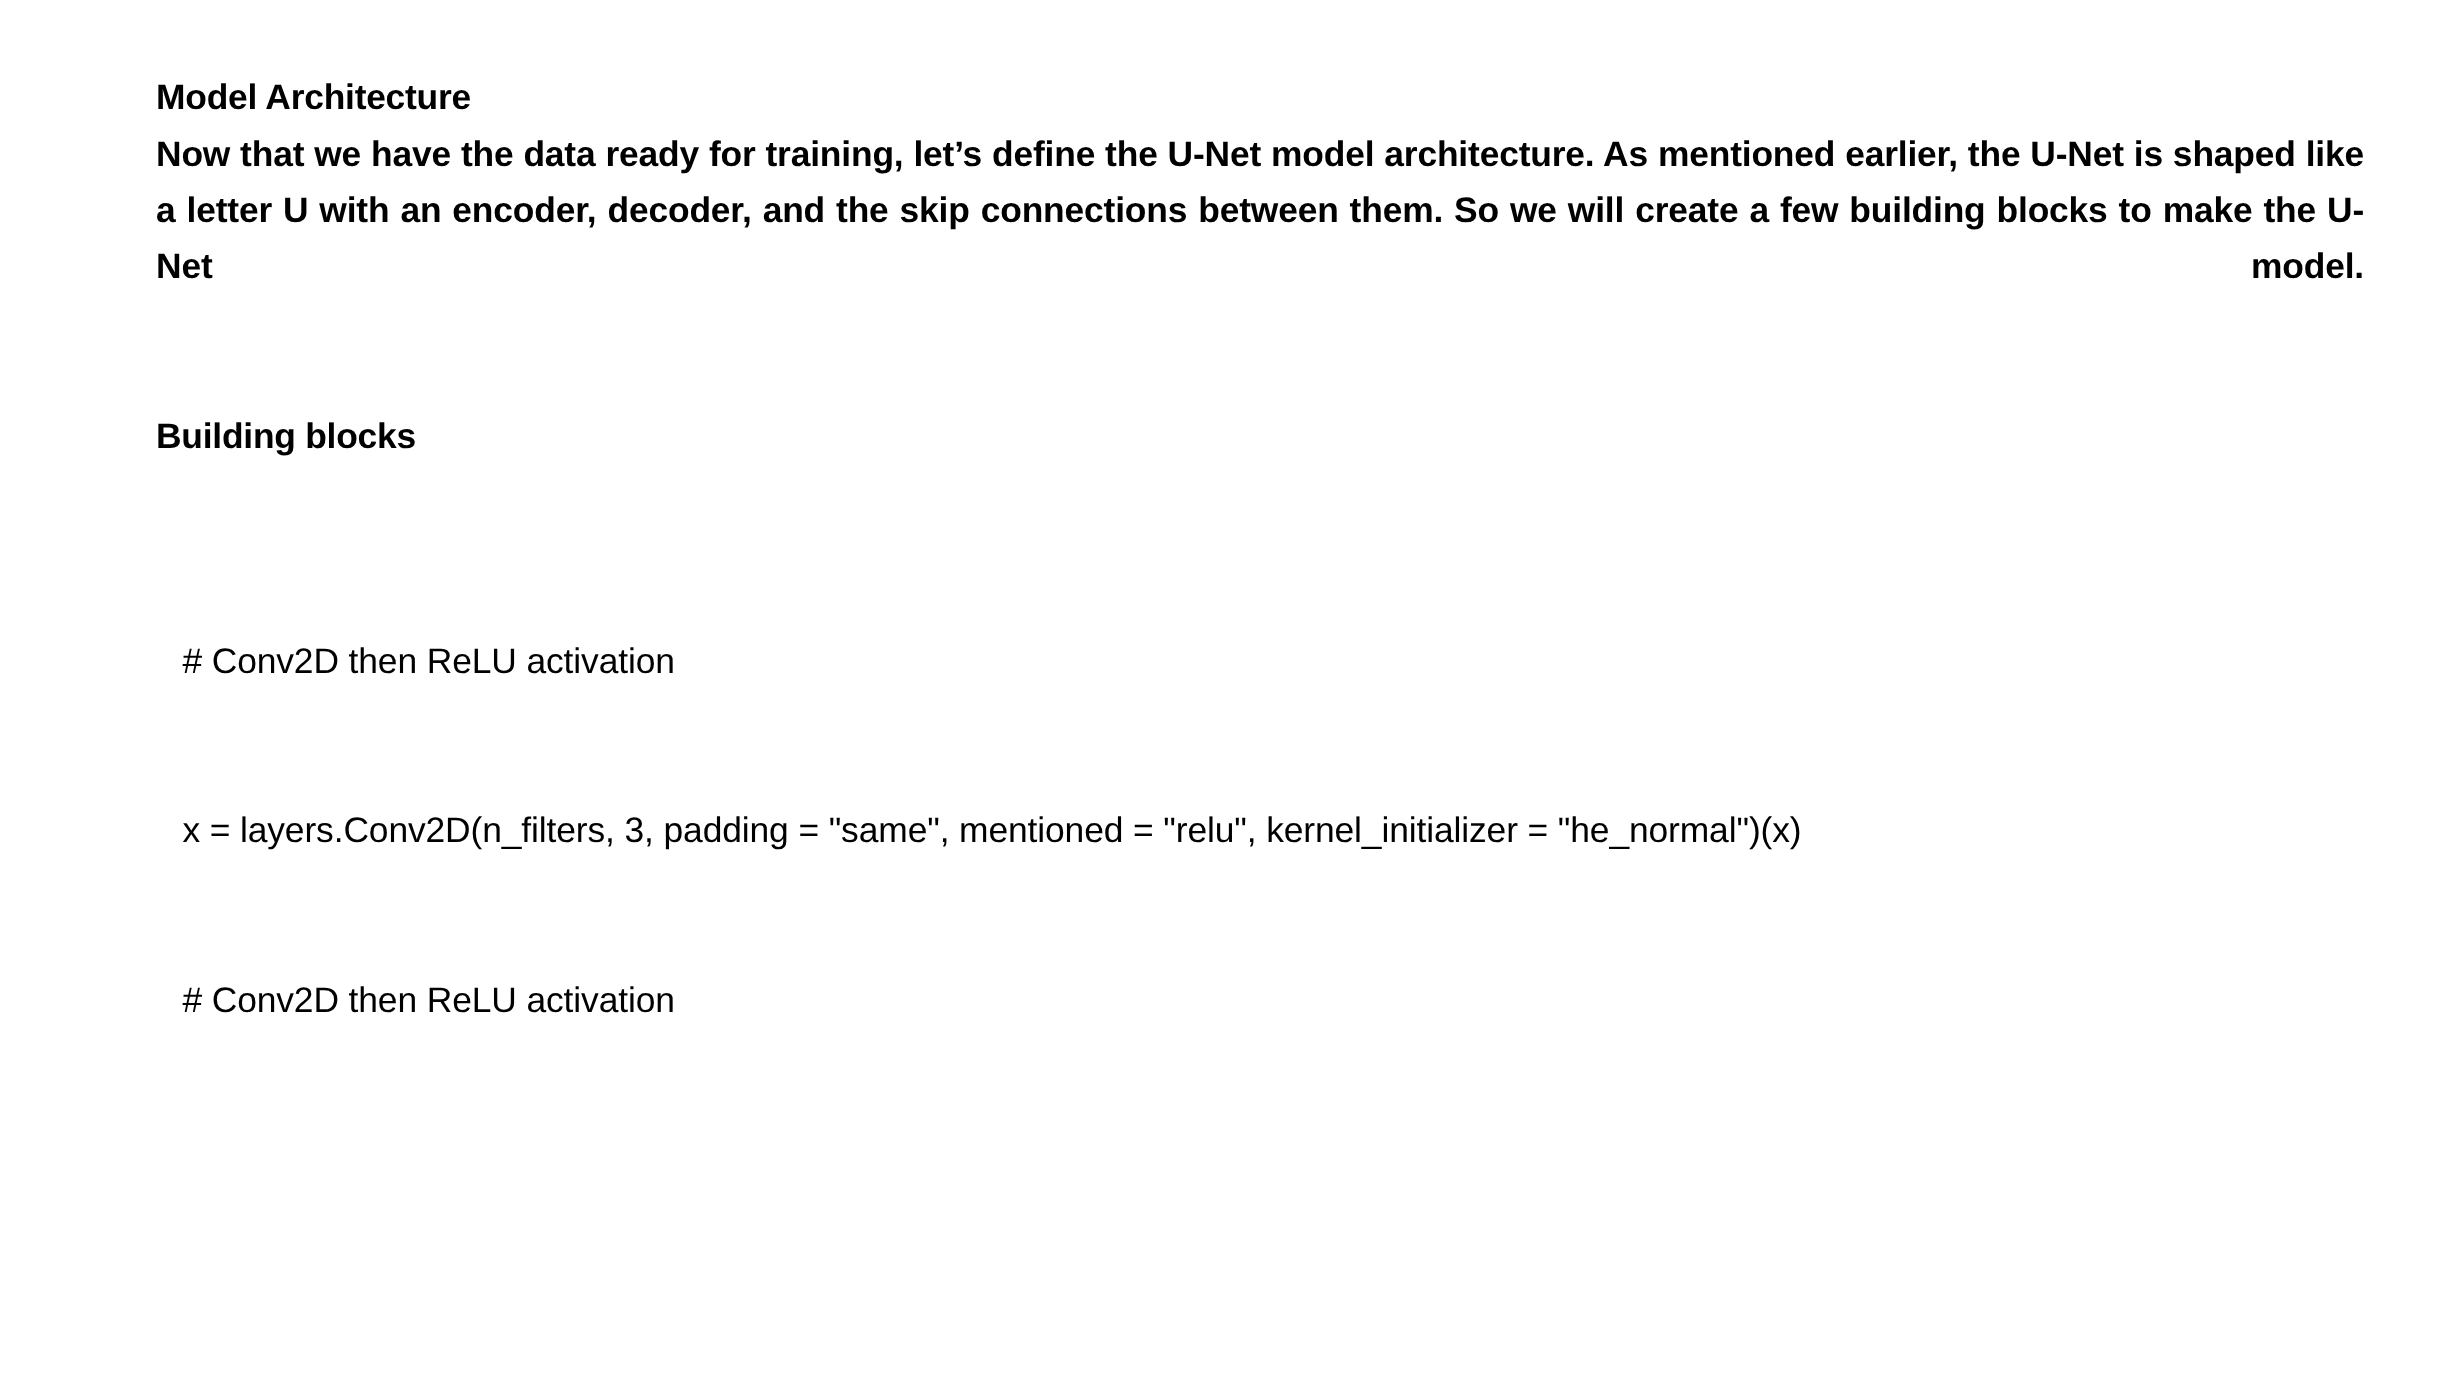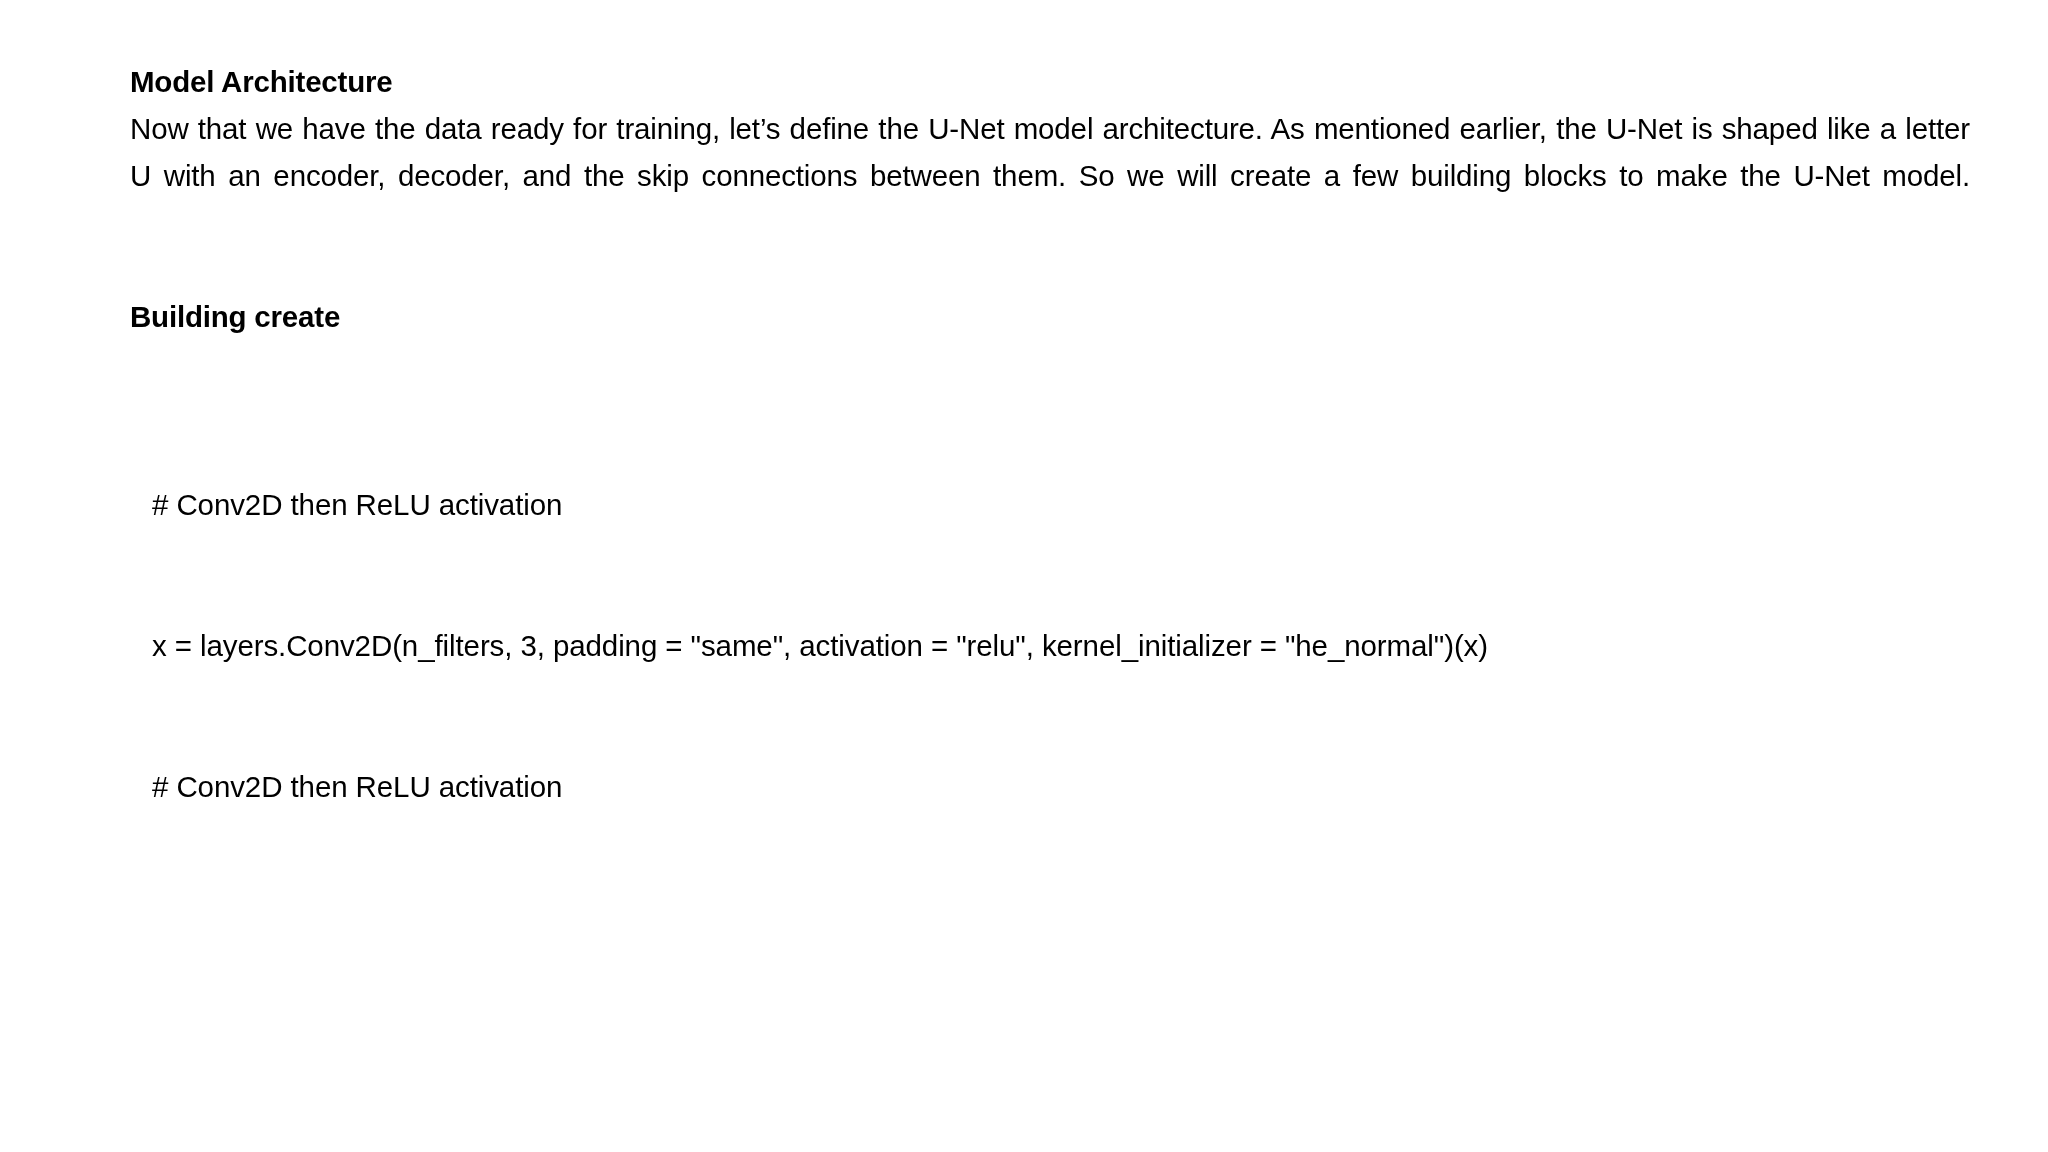--- a/index.html
+++ b/index.html
@@ -34,21 +34,21 @@
 
   .heading {
     font-weight: bold;
     font-size: 29.5px;
     line-height: 47px;
     letter-spacing: -0.2px;
     white-space: pre-wrap;
   }
 
   .para {
-    font-weight: normal;
+    font-weight: bold;
     font-size: 29.5px;
     line-height: 47px;
     text-align: justify;
     text-justify: inter-word;
     white-space: normal;
   }
 
   
   .para::after {
     content: "";
@@ -83,27 +83,27 @@
 
 <div class="page">
   <div class="doc-body">
 
     <div class="heading">Model Architecture</div>
 
     <div class="para">Now that we have the data ready for training, let’s define the U-Net model architecture. As mentioned earlier, the U-Net is shaped like a letter U with an encoder, decoder, and the skip connections between them. So we will create a few building blocks to make the U-Net model.</div>
 
     <div class="spacer"></div>
 
-    <div class="heading">Building create</div>
+    <div class="heading">Building blocks</div>
 
 
     <div class="spacer"></div>
 
     <div class="code-block">
       <span class="code-line indent-1"># Conv2D then ReLU activation</span>
-      <span class="code-line indent-1">x = layers.Conv2D(n_filters, 3, padding = "same", activation = "relu", kernel_initializer = "he_normal")(x)</span>
+      <span class="code-line indent-1">x = layers.Conv2D(n_filters, 3, padding = "same", mentioned = "relu", kernel_initializer = "he_normal")(x)</span>
       <span class="code-line indent-1"># Conv2D then ReLU activation</span>
       
       
     </div>
 
   </div>
 </div>
 
 </body></html>

